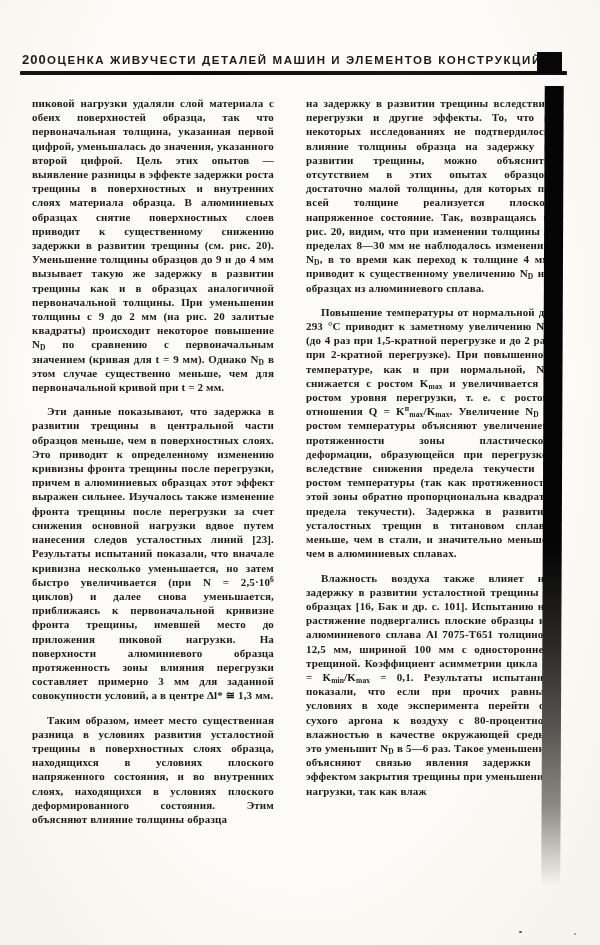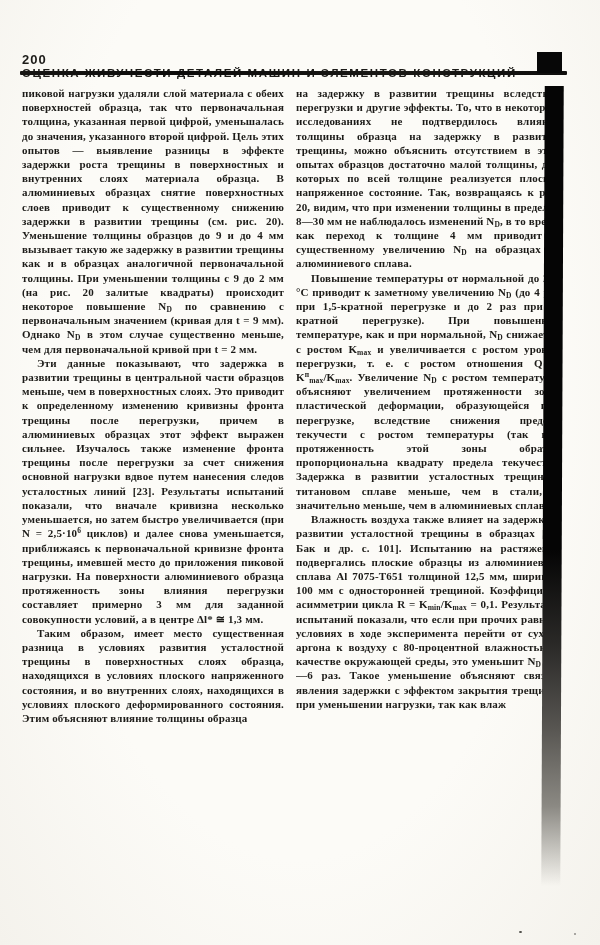--- a/index.html
+++ b/index.html
@@ -14,21 +14,20 @@
     background: radial-gradient(ellipse at 50% 40%, #fcfbf7 60%, #f4f2ec 100%);
     overflow: hidden;
     color: #1c1b18;
   }
   .header {
     position: absolute;
     top: 52px; left: 22px; width: 520px;
     display: flex; align-items: baseline;
     font-family: "Liberation Sans", sans-serif;
     font-weight: bold;
-    flex-direction: column;
   }
   .pagenum {
     font-size: 13px;
     letter-spacing: 1px;
     flex: 0 0 auto;
   }
   .running-title {
     flex: 1 1 auto;
     text-align: center;
     font-size: 11.5px;
@@ -45,21 +44,21 @@
     position: absolute;
     top: 86px;
     text-align: justify;
     font-size: 11px;
     line-height: 14.2px;
     font-weight: bold;
     letter-spacing: 0.15px;
   }
   .col-left  { left: 22px;  width: 262px; height: 846px; overflow: hidden; }
   .col-right { left: 296px; width: 264px; height: 846px; overflow: hidden; }
-  .col p { margin: 0; }
+  .col p { margin: 10px; }
   .col p.ind { text-indent: 15px; }
   sub { font-size: 7.5px; line-height: 0; vertical-align: -2px; }
   sup { font-size: 7.5px; line-height: 0; vertical-align: 4px; }
   .blotch {
     position: absolute;
     top: 52px; left: 537px; width: 25px; height: 21px;
     background: #070707;
   }
   .band {
     position: absolute;

